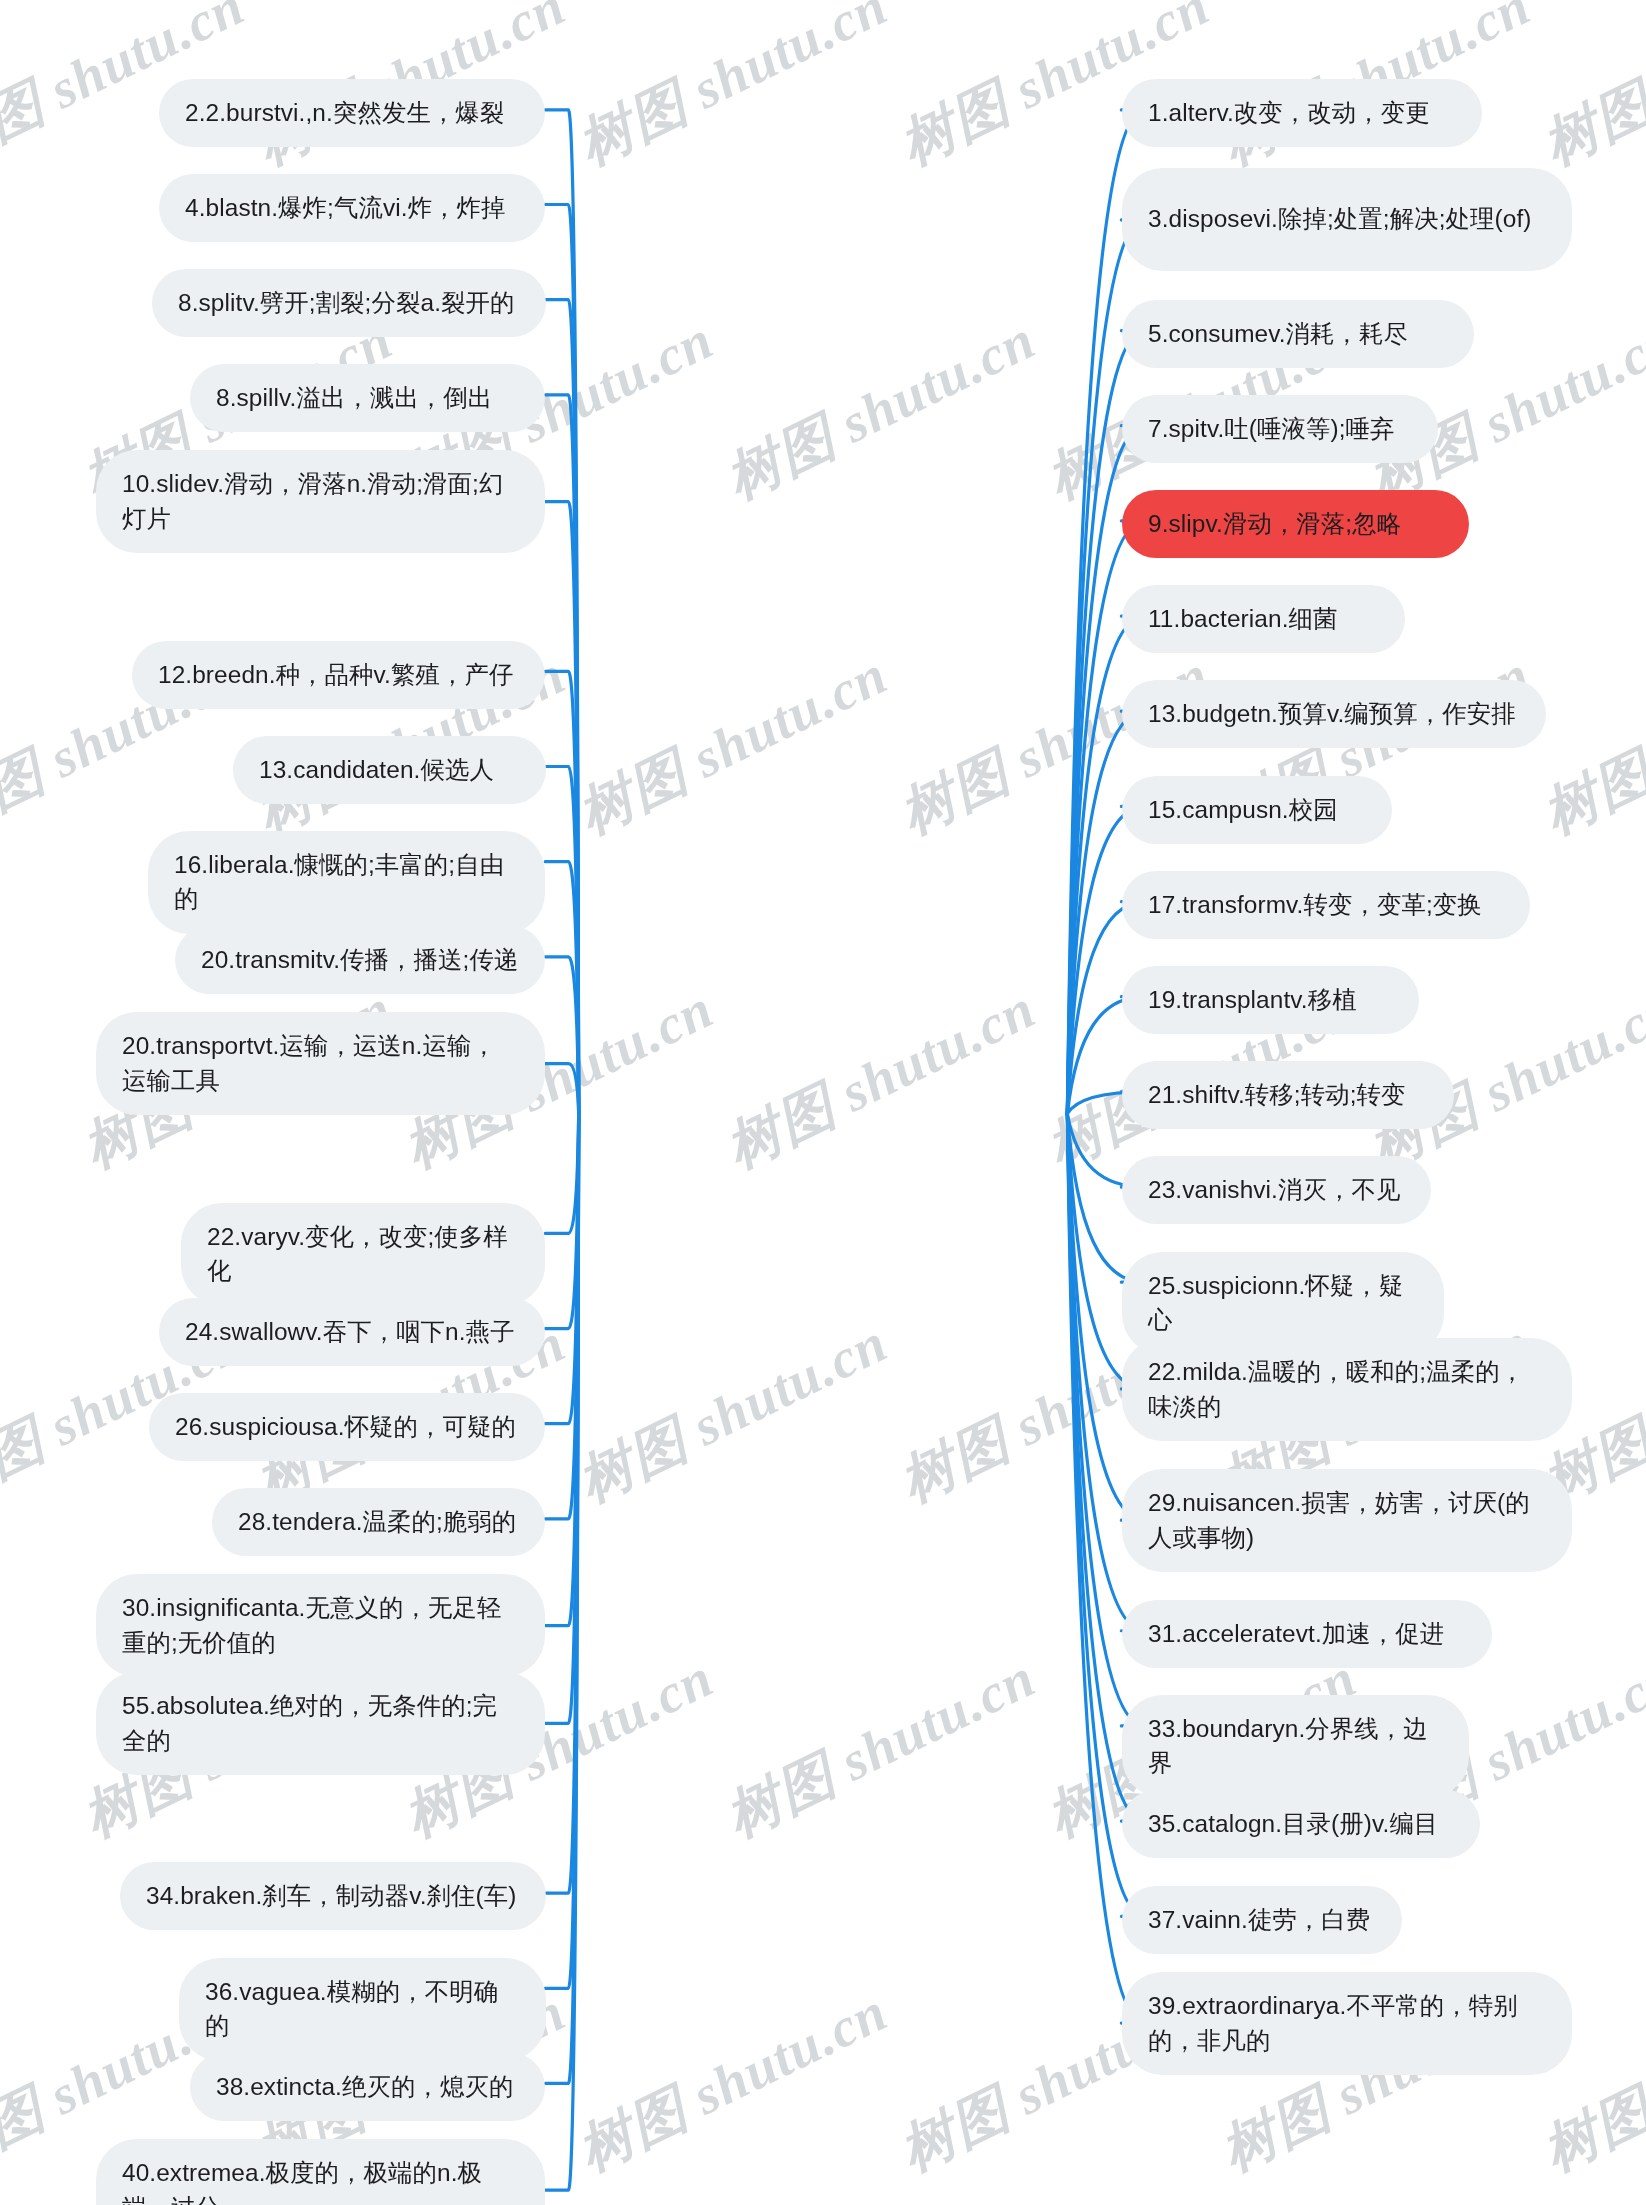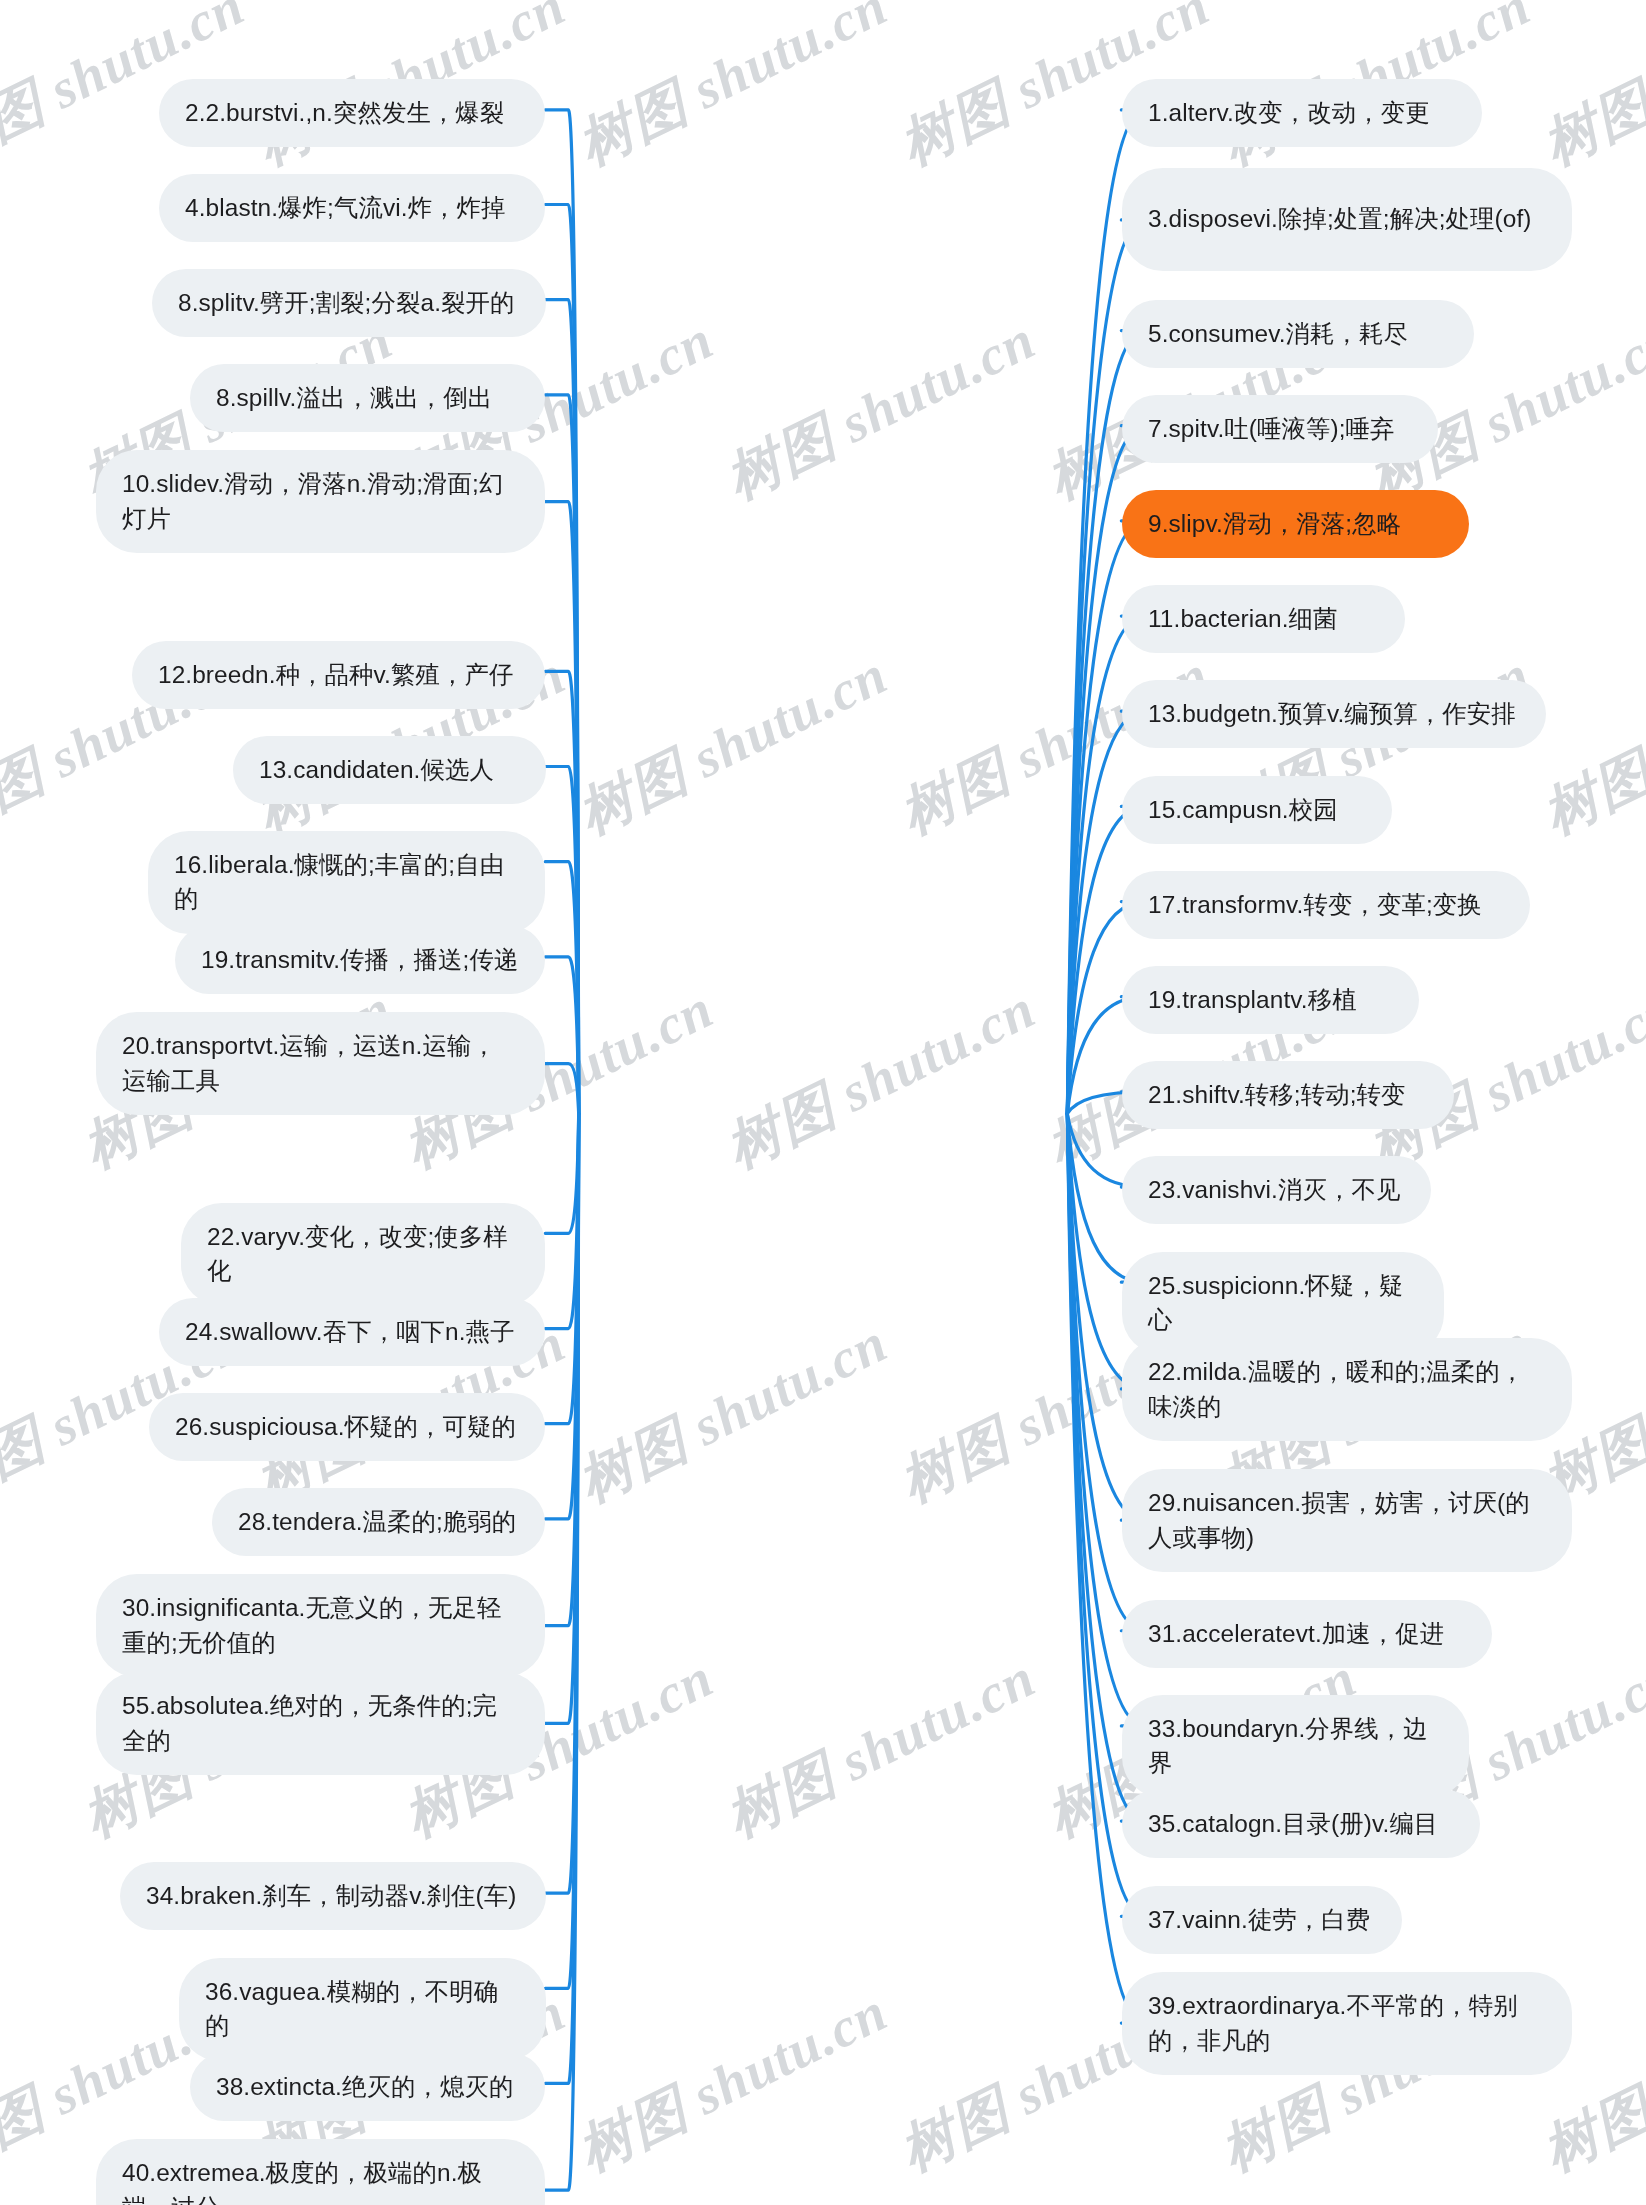--- a/index.html
+++ b/index.html
@@ -168,21 +168,21 @@
       <div class="node left" style="left: 132px; top: 641px; width: 413px; min-height: 62px; background: rgb(236, 240, 243); color: rgb(29, 29, 31); text-align: right;">
         <span>12.breedn.种，品种v.繁殖，产仔</span>
       </div>
       <div class="node left" style="left: 233px; top: 736px; width: 313px; min-height: 62px; background: rgb(236, 240, 243); color: rgb(29, 29, 31);">
         <span>13.candidaten.候选人</span>
       </div>
       <div class="node left" style="left: 148px; top: 831px; width: 397px; min-height: 62px; background: rgb(236, 240, 243); color: rgb(29, 29, 31);">
         <span>16.liberala.慷慨的;丰富的;自由的</span>
       </div>
       <div class="node left" style="left: 175px; top: 926px; width: 370px; min-height: 62px; background: rgb(236, 240, 243); color: rgb(29, 29, 31);">
-        <span>19.transmitv.传播，播送;传递</span>
+        <span>20.transmitv.传播，播送;传递</span>
       </div>
       <div class="node left" style="left: 96px; top: 1012px; width: 449px; min-height: 103px; background: rgb(236, 240, 243); color: rgb(29, 29, 31);">
         <span>20.transportvt.运输，运送n.运输，运输工具</span>
       </div>
       <div class="node left" style="left: 181px; top: 1203px; width: 364px; min-height: 62px; background: rgb(236, 240, 243); color: rgb(29, 29, 31);">
         <span>22.varyv.变化，改变;使多样化</span>
       </div>
       <div class="node left" style="left: 159px; top: 1298px; width: 386px; min-height: 62px; background: rgb(236, 240, 243); color: rgb(29, 29, 31);">
         <span>24.swallowv.吞下，咽下n.燕子</span>
       </div>
@@ -218,21 +218,21 @@
       </div>
       <div class="node right" style="left: 1122px; top: 168px; width: 450px; min-height: 103px; background: rgb(236, 240, 243); color: rgb(29, 29, 31);">
         <span>3.disposevi.除掉;处置;解决;处理(of)</span>
       </div>
       <div class="node right" style="left: 1122px; top: 300px; width: 352px; min-height: 62px; background: rgb(236, 240, 243); color: rgb(29, 29, 31);">
         <span>5.consumev.消耗，耗尽</span>
       </div>
       <div class="node right" style="left: 1122px; top: 395px; width: 316px; min-height: 62px; background: rgb(236, 240, 243); color: rgb(29, 29, 31);">
         <span>7.spitv.吐(唾液等);唾弃</span>
       </div>
-      <div class="node right" style="left: 1122px; top: 490px; width: 347px; min-height: 62px; background: #f97316; color: rgb(29, 29, 31); align-items: center;">
+      <div class="node right" style="left: 1122px; top: 490px; width: 347px; min-height: 62px; background: #ef4444; color: rgb(29, 29, 31); align-items: center;">
         <span>9.slipv.滑动，滑落;忽略</span>
       </div>
       <div class="node right" style="left: 1122px; top: 585px; width: 283px; min-height: 62px; background: rgb(236, 240, 243); color: rgb(29, 29, 31);">
         <span>11.bacterian.细菌</span>
       </div>
       <div class="node right" style="left: 1122px; top: 680px; width: 424px; min-height: 62px; background: rgb(236, 240, 243); color: rgb(29, 29, 31);">
         <span>13.budgetn.预算v.编预算，作安排</span>
       </div>
       <div class="node right" style="left: 1122px; top: 776px; width: 270px; min-height: 62px; background: rgb(236, 240, 243); color: rgb(29, 29, 31);">
         <span>15.campusn.校园</span>

